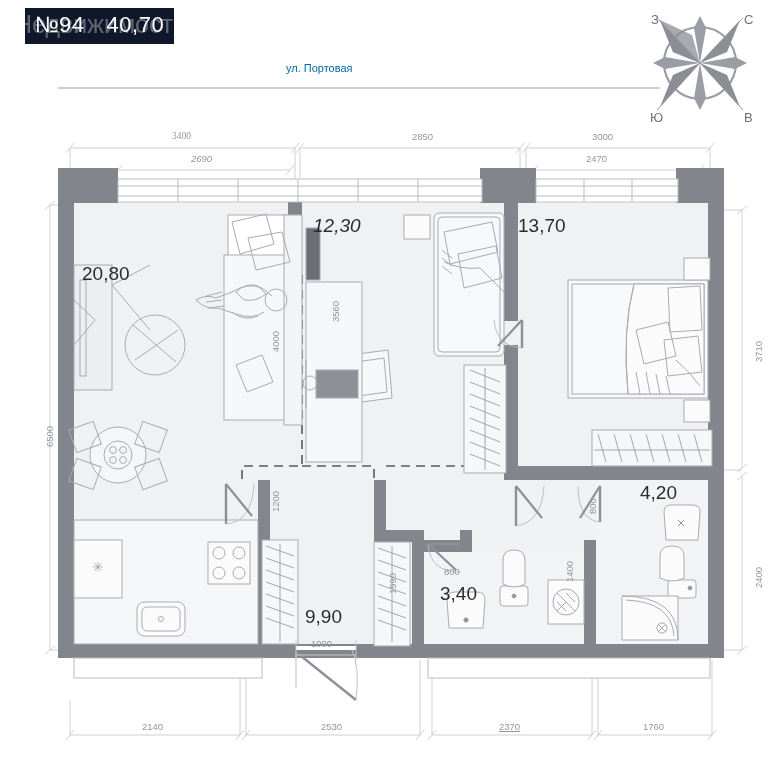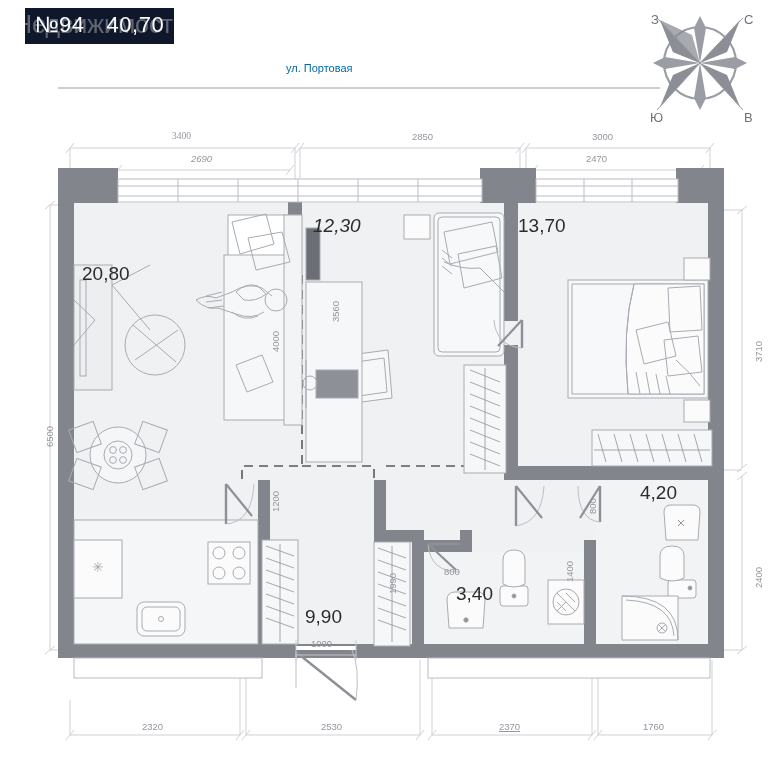--- a/index.html
+++ b/index.html
@@ -433,34 +433,34 @@
     <line x1="296" y1="640" x2="296" y2="660"></line>
     <line x1="356" y1="640" x2="356" y2="660"></line>
     <line x1="296" y1="655" x2="356" y2="655"></line>
   </g>
 </svg>
 
 <div class="arealbl" style="left:82px;top:215px;margin-top:48px;">20,80</div>
 <div class="arealbl" style="left:313px;top:215px;font-style:italic;">12,30</div>
 <div class="arealbl" style="left:518px;top:215px;">13,70</div>
 <div class="arealbl" style="left:640px;top:482px;">4,20</div>
-<div class="arealbl" style="left:456px;top:583px;">3,40</div>
+<div class="arealbl" style="left:440px;top:583px;">3,40</div>
 <div class="arealbl" style="left:305px;top:606px;">9,90</div>
 
 <div class="dimlbl" style="left:172px;top:131px;font-family:Liberation Serif, serif;">3400</div>
 <div class="dimlbl" style="left:412px;top:131px;text-align:right;">2850</div>
 <div class="dimlbl" style="left:592px;top:131px;">3000</div>
 <div class="dimlbl" style="left:191px;top:153px;font-style:italic;">2690</div>
 <div class="dimlbl" style="left:586px;top:153px;">2470</div>
 
 <div class="dimlbl vert" style="left:44px;top:447px;">6500</div>
 <div class="dimlbl vert" style="left:753px;top:362px;">3710</div>
 <div class="dimlbl vert" style="left:753px;top:588px;">2400</div>
 
-<div class="dimlbl" style="left:142px;top:721px;">2320</div>
+<div class="dimlbl" style="left:142px;top:721px;">2140</div>
 <div class="dimlbl" style="left:321px;top:721px;">2530</div>
 <div class="dimlbl" style="left:499px;top:721px;text-decoration:underline;">2370</div>
 <div class="dimlbl" style="left:643px;top:721px;">1760</div>
 
 <div class="dimlbl vert" style="left:270px;top:352px;">4000</div>
 <div class="dimlbl vert" style="left:330px;top:322px;">3560</div>
 <div class="dimlbl vert" style="left:270px;top:512px;">1200</div>
 <div class="dimlbl vert" style="left:387px;top:594px;">1990</div>
 <div class="dimlbl" style="left:444px;top:566px;">800</div>
 <div class="dimlbl vert" style="left:564px;top:582px;">1400</div>

